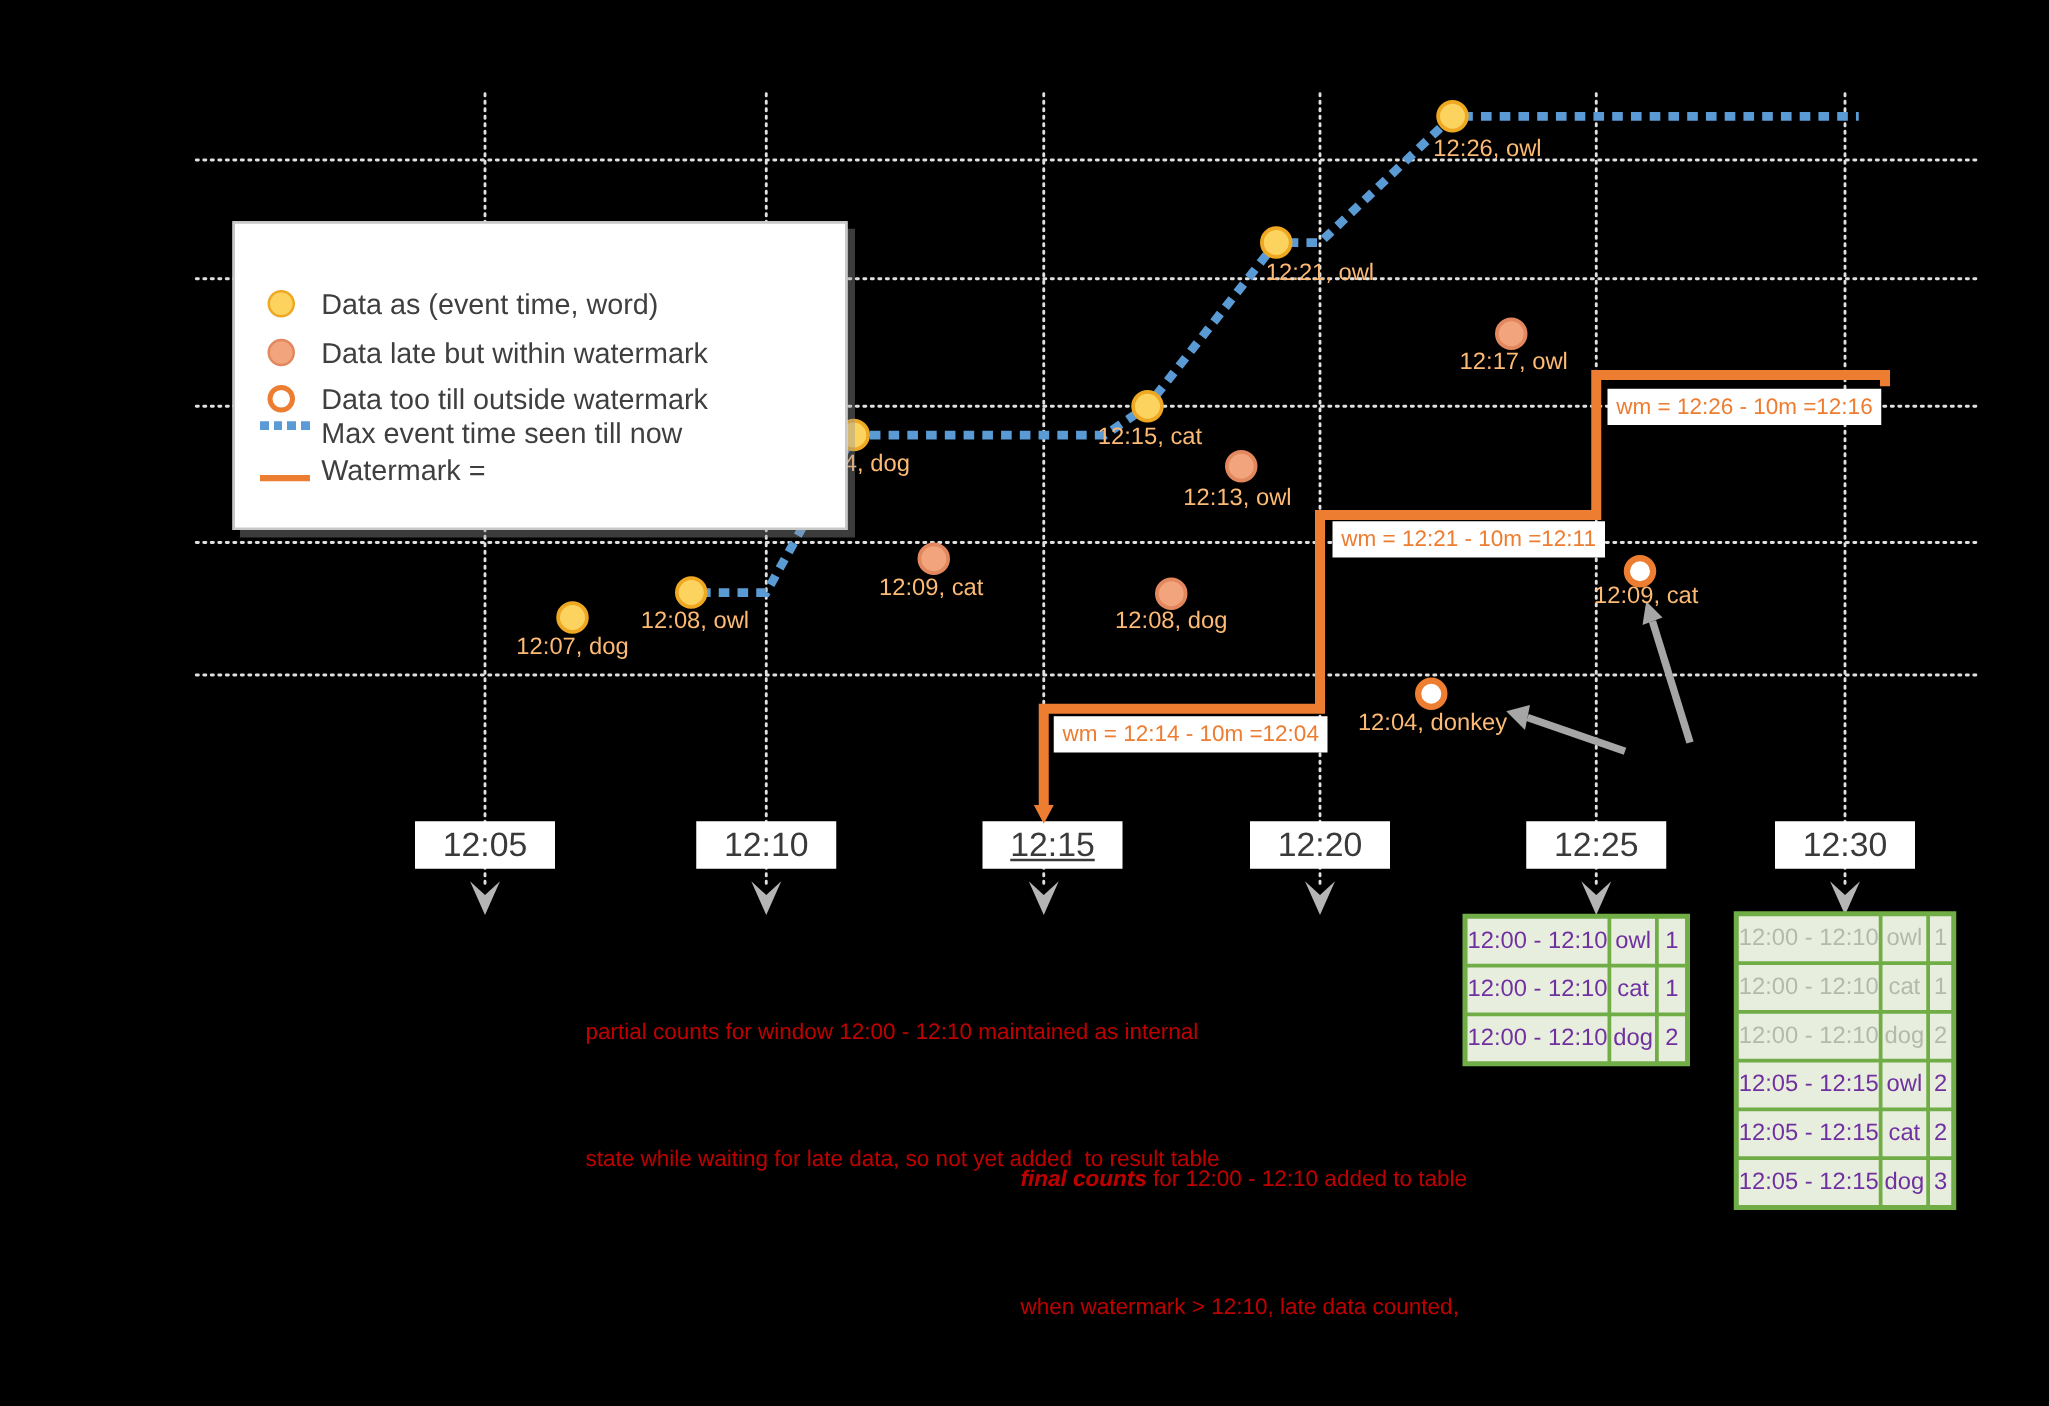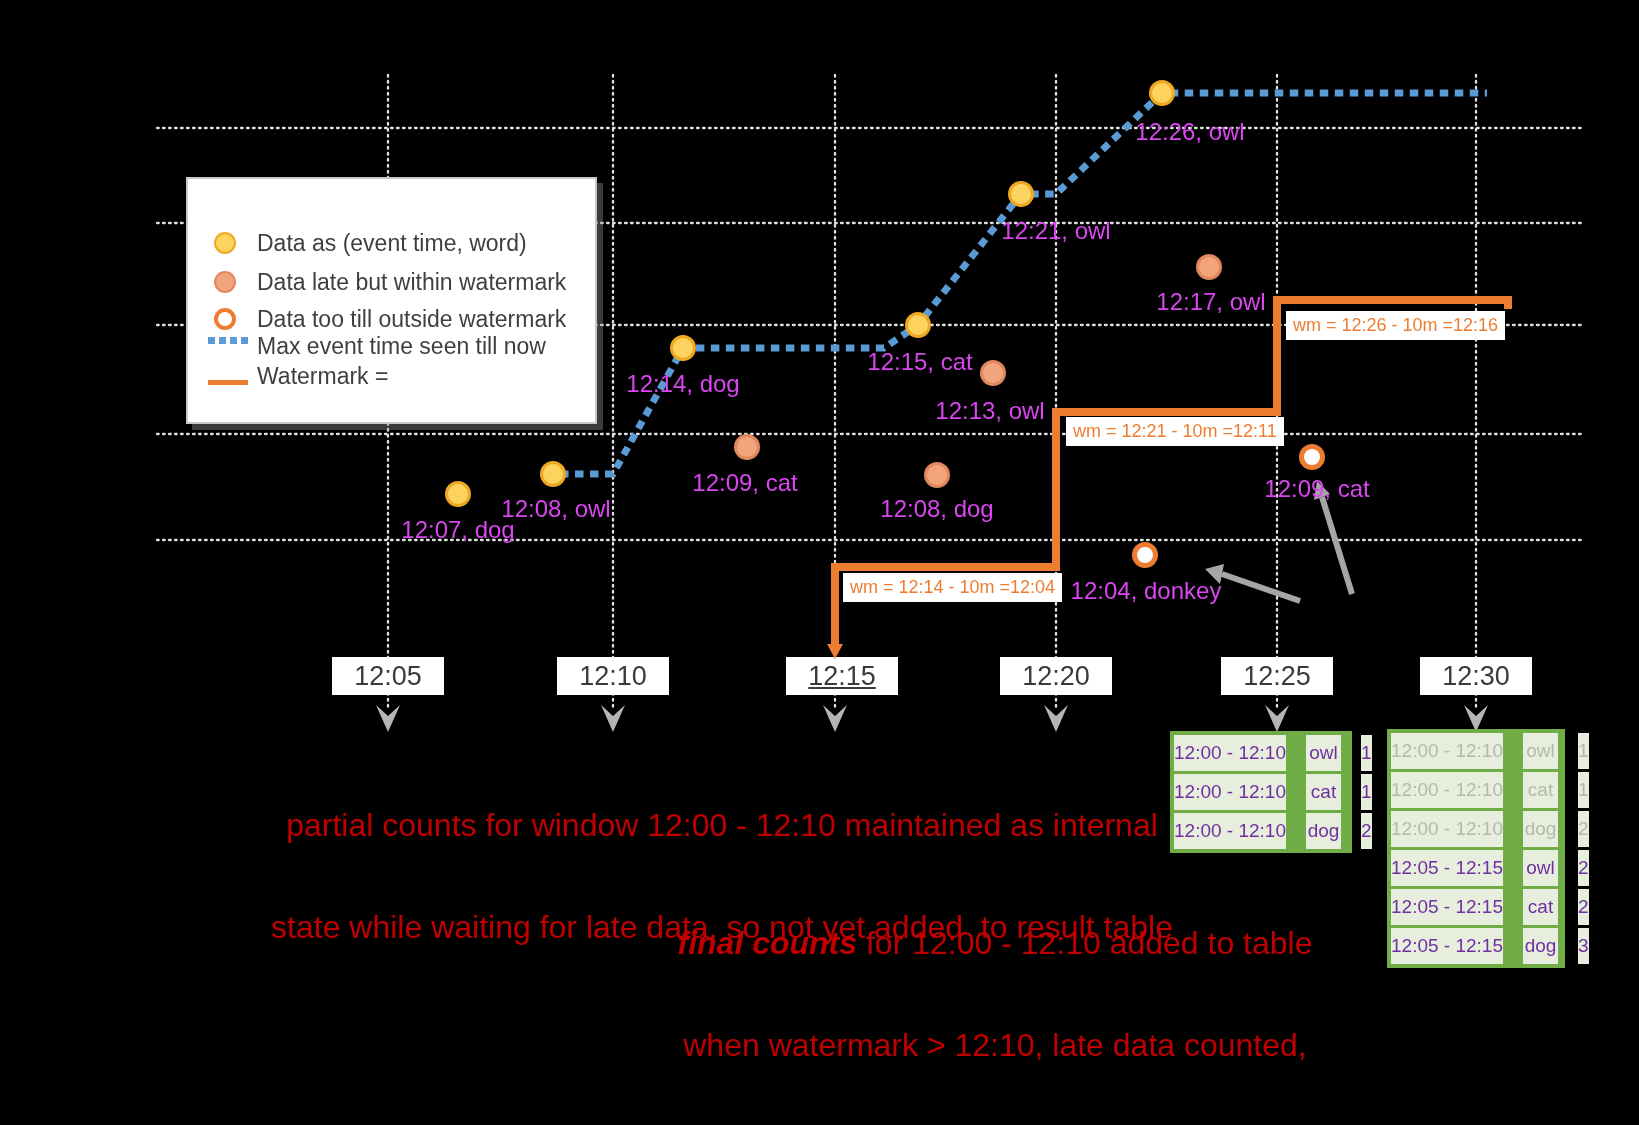--- a/index.html
+++ b/index.html
@@ -9,63 +9,63 @@
   }
   .layer{position:absolute;left:0;top:0;z-index:0;}
 
   
   .pt{position:absolute;width:26px;height:26px;border-radius:50%;box-sizing:border-box;z-index:2;}
   .pt-on{background:#fcd35f;border:3px solid #efa822;}
   .pt-late{background:#f2a47c;border:3px solid #e2875e;}
   .pt-open{background:#ffffff;border:5px solid #ed7d31;}
   .plabel{
     position:absolute;transform:translate(-50%,-50%);white-space:nowrap;
-    color:#d946ef;font-size:24px;z-index:2;margin-top:12px;
+    color:#fdba74;font-size:19px;z-index:2;
   }
 
   
   .axisbox{
     position:absolute;width:112px;height:38px;background:#ffffff;color:#3a3a3a;
     font-size:27px;display:flex;align-items:center;justify-content:center;z-index:4;
   }
 
   
   .wmlabel{
     position:absolute;background:#ffffff;color:#ed7d31;font-size:18px;
     padding:4px 7px;white-space:nowrap;z-index:3;
   }
 
   
   .legend{
-    position:absolute;left:186px;top:177px;width:411px;height:247px;background:#ffffff;
+    position:absolute;left:186px;top:177px;width:492px;height:247px;background:#ffffff;
     border:2px solid #c8c8c8;box-shadow:6px 6px 0 rgba(150,150,150,.40);z-index:3;box-sizing:border-box;
   }
   .lrow{position:absolute;height:28px;display:flex;align-items:center;color:#3f3f3f;font-size:23px;white-space:nowrap;}
   .ldot{position:absolute;width:22px;height:22px;border-radius:50%;box-sizing:border-box;}
   .ldot-on{background:#fcd35f;border:2px solid #efa822;}
   .ldot-late{background:#f2a47c;border:2px solid #e2875e;}
   .ldot-open{background:#fff;border:4px solid #ed7d31;}
   .ldash{position:absolute;width:40px;height:7px;
     background:repeating-linear-gradient(90deg,#5b9bd5 0 7px,transparent 7px 11px);}
   .lline{position:absolute;width:40px;height:5px;background:#ed7d31;}
 
   
-  .redblock{position:absolute;color:#c00000;font-size:32px;line-height:34px;text-align:center;
+  .redblock{position:absolute;color:#c00000;font-size:18px;line-height:34px;
     transform:translateX(-50%);white-space:pre-wrap;z-index:2;}
   .em-red{font-style:italic;font-weight:bold;}
 
   
   .toolate{
     position:absolute;left:1265px;top:563px;width:234px;height:74px;background:#ffffff;
     color:#404040;font-size:25px;line-height:34px;text-align:center;z-index:4;padding-top:2px;box-sizing:border-box;
   }
 
   
   .rtable{position:absolute;z-index:4;background:#70ad47;padding:4px;display:flex;flex-direction:column;gap:3px;box-sizing:border-box;}
-  .rrow{display:grid;grid-template-columns:112px 35px 1fr;gap:20px;}
+  .rrow{display:grid;grid-template-columns:112px 35px 1fr;gap:3px;}
   .rcell{background:#e7eedd;color:#7030a0;font-size:19px;height:36px;display:flex;align-items:center;justify-content:center;white-space:nowrap;}
   .rrow.muted .rcell{color:#b3baab;}
   #rtable-0{left:1170px;top:731px;width:182px;}
   #rtable-1{left:1387px;top:729px;width:178px;}
 
   
   .orange-tip{
     position:absolute;left:827px;top:644px;width:0;height:0;z-index:5;
     border-left:8px solid transparent;border-right:8px solid transparent;border-top:15px solid #ed7d31;
   }

